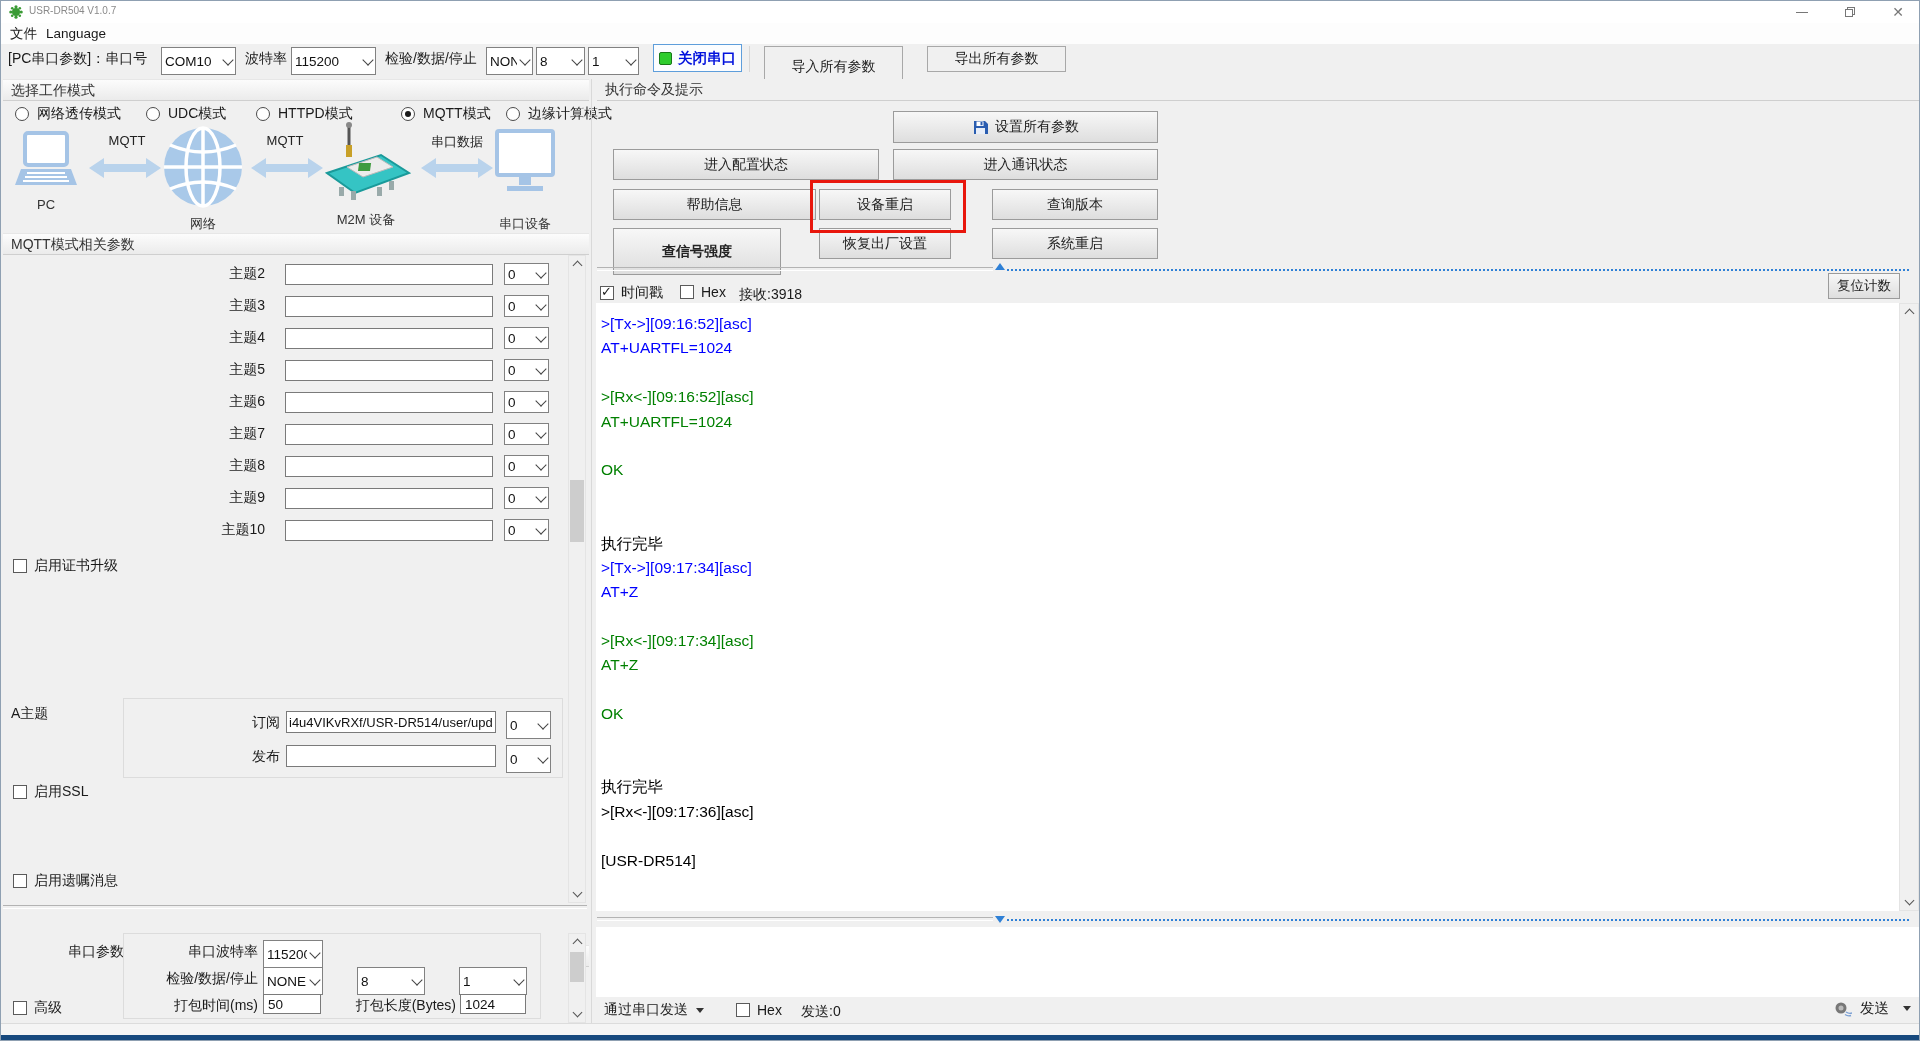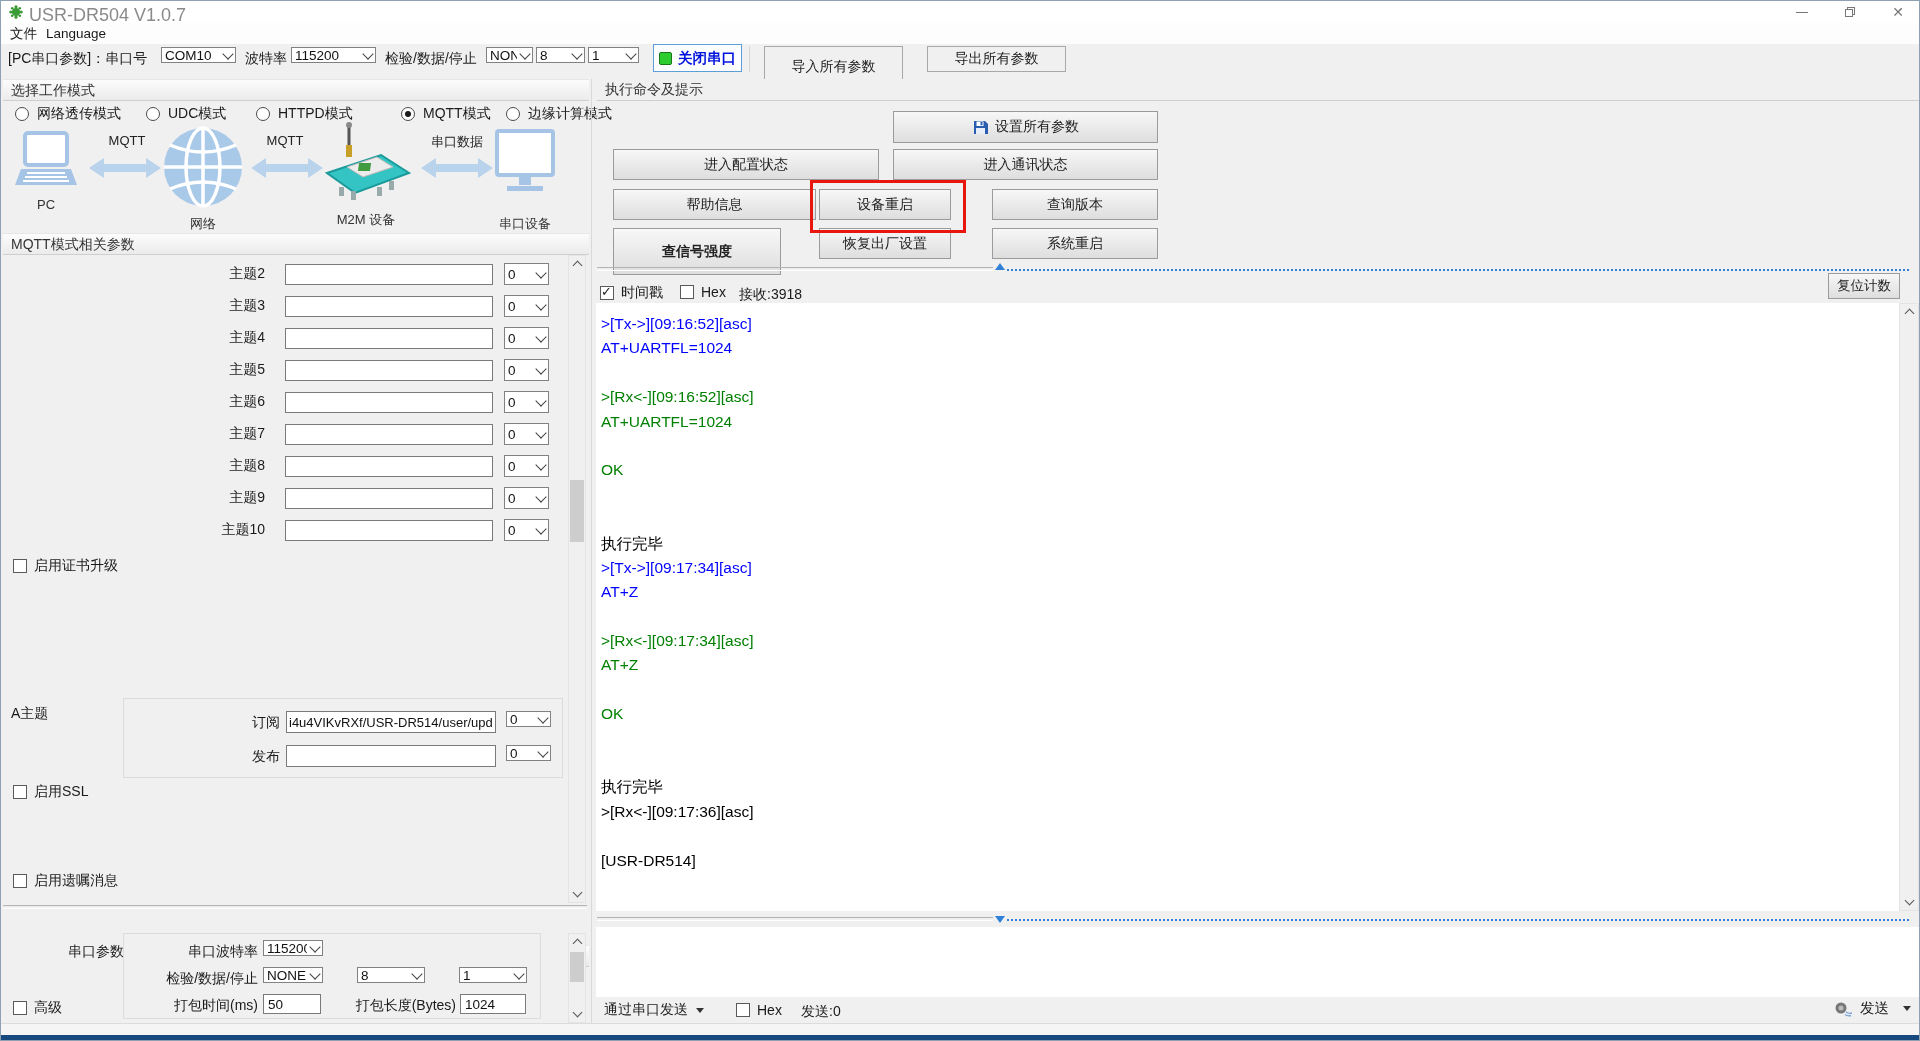--- a/index.html
+++ b/index.html
@@ -4,21 +4,21 @@
 <style>
   html,body{margin:0;padding:0;background:#444;}
   body{font-family:"Liberation Sans","DejaVu Sans",sans-serif;}
   #app{position:relative;width:1920px;height:1041px;background:#f0f0f0;border:1px solid #8fa0b2;box-sizing:border-box;overflow:hidden;}
   .abs{position:absolute;}
   .lbl{position:absolute;font-size:14px;color:#1a1a1a;white-space:nowrap;}
   
   .hdr{position:absolute;height:22px;line-height:21px;font-size:14px;color:#333;padding-left:8px;
        background:linear-gradient(180deg,#fcfcfc,#ebebeb);border-top:1px solid #e7e7e7;border-bottom:1px solid #cfcfcf;box-sizing:border-box;}
   
-  .combo{background:#fff;border:1px solid #818181;display:flex;align-items:center;box-sizing:border-box;height:16px;font-size:13.5px;color:#111;}
+  .combo{background:#fff;border:1px solid #818181;display:flex;align-items:center;box-sizing:border-box;height:28px;font-size:13.5px;color:#111;}
   .combo .val{flex:1;padding-left:3px;overflow:hidden;white-space:nowrap;}
   .combo .arrow{width:15px;display:flex;align-items:center;justify-content:center;flex:none;}
   .chev{width:7px;height:7px;border-right:1.5px solid #444;border-bottom:1.5px solid #444;transform:rotate(45deg);margin-top:-3px;}
   .chev.up{transform:rotate(-135deg);margin-top:3px;}
   
   .txt{background:#fff;border:1px solid #7a7a7a;box-sizing:border-box;font-size:13.5px;padding:0 4px;font-family:inherit;color:#111;height:22px;}
   
   .btn{position:absolute;background:linear-gradient(180deg,#f7f7f7,#dedede);border:1px solid #9b9b9b;font-size:14px;color:#222;
        display:flex;align-items:center;justify-content:center;box-sizing:border-box;gap:6px;white-space:nowrap;}
   
@@ -67,21 +67,21 @@
       <circle cx="7" cy="7" r="4" fill="#3a9b35"></circle>
       <circle cx="7" cy="1.8" r="1.6" fill="#3a9b35"></circle>
         <circle cx="7" cy="12.2" r="1.6" fill="#3a9b35"></circle>
       <circle cx="1.8" cy="7" r="1.6" fill="#3a9b35"></circle>
         <circle cx="12.2" cy="7" r="1.6" fill="#3a9b35"></circle>
       <circle cx="3.2" cy="3.2" r="1.3" fill="#3a9b35"></circle>
         <circle cx="10.8" cy="3.2" r="1.3" fill="#3a9b35"></circle>
       <circle cx="3.2" cy="10.8" r="1.3" fill="#3a9b35"></circle>
         <circle cx="10.8" cy="10.8" r="1.3" fill="#3a9b35"></circle>
     </svg>
-    <span class="abs" style="left:28px;top:4px;font-size:18px;color:#8a8a8a;">USR-DR504 V1.0.7</span>
+    <span class="abs" style="left:28px;top:4px;font-size:10px;color:#8a8a8a;">USR-DR504 V1.0.7</span>
     <div class="winbtn" style="left:1782px;top:0;">
       <div style="width:12px;height:0;border-top:1.5px solid #777;"></div>
     </div>
     <div class="winbtn" style="left:1830px;top:0;">
       <div style="position:relative;width:10px;height:10px;">
         <div style="position:absolute;left:2px;top:0;width:8px;height:8px;border:1.3px solid #777;box-sizing:border-box;"></div>
         <div style="position:absolute;left:0;top:2px;width:8px;height:8px;border:1.3px solid #777;background:#fff;box-sizing:border-box;"></div>
       </div>
     </div>
     <div class="winbtn" style="left:1878px;top:0;font-size:14px;color:#777;">

